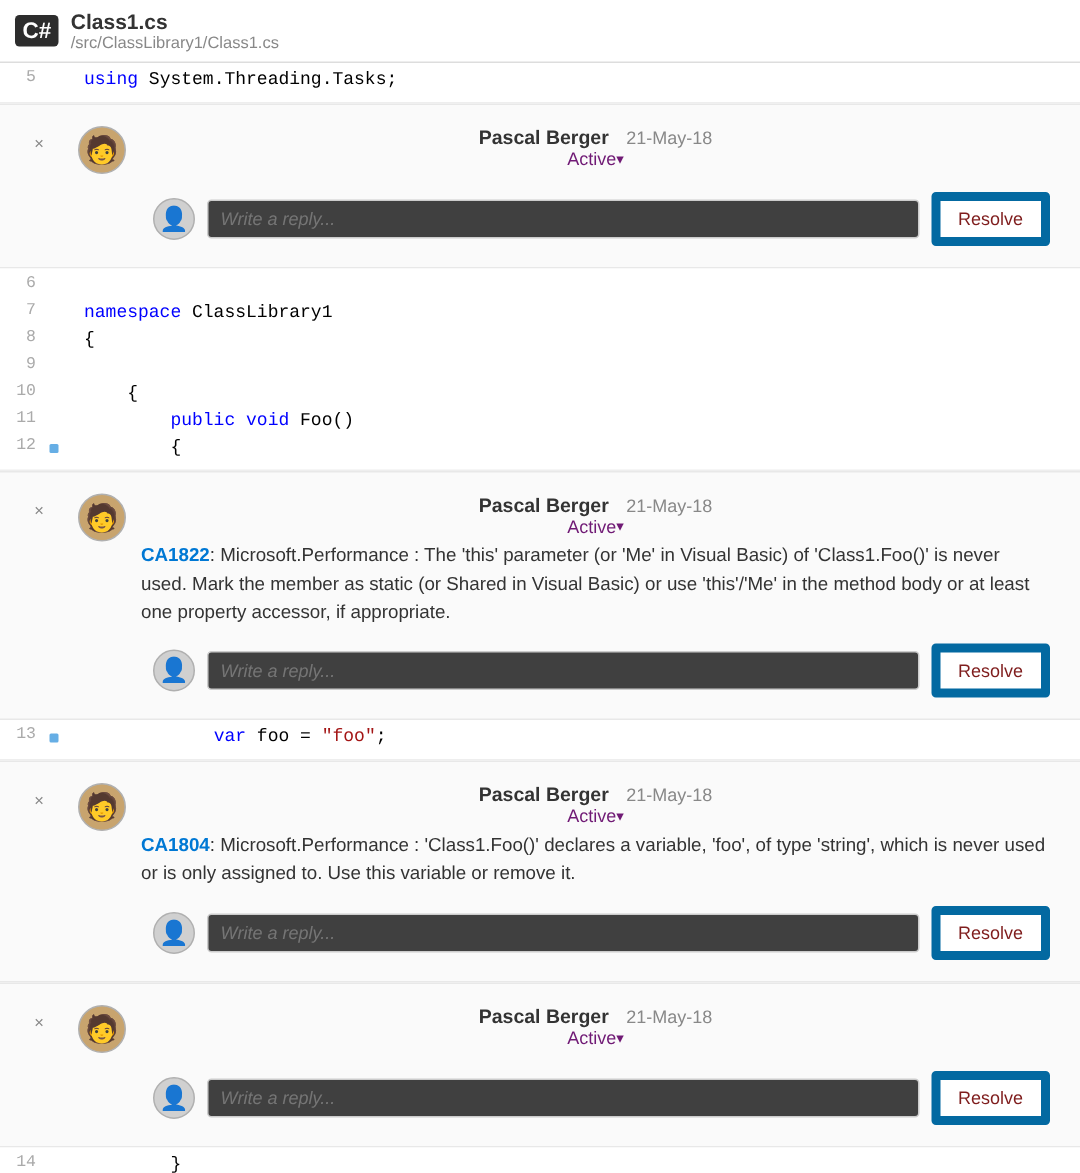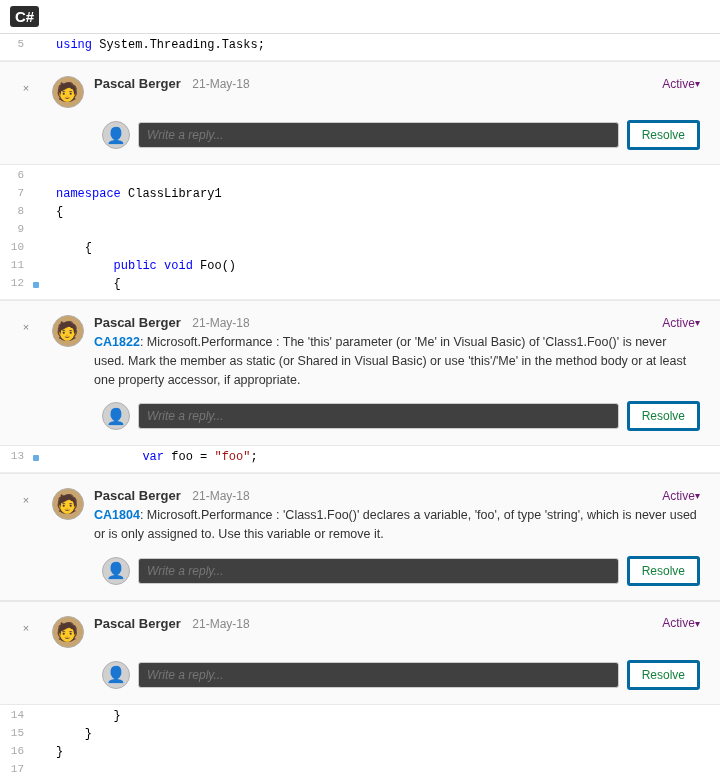--- a/index.html
+++ b/index.html
@@ -114,23 +114,23 @@
       overflow: hidden;
       border: 1px solid #b0b0b0;
     }
 
     .comment-content {
       flex: 1;
     }
 
     .comment-header {
       display: flex;
-      justify-content: space-between;
       align-items: center;
       margin-bottom: 3px;
+      flex-direction: column;
     }
 
     .comment-author {
       font-weight: 600;
       color: #333;
       font-size: 13px;
     }
     .comment-date {
       color: #888;
       font-size: 12px;
@@ -189,24 +189,24 @@
       font-size: 12px;
       color: #999;
       background: #404040;
       outline: none;
       font-style: italic;
     }
 
     .resolve-btn {
       padding: 5px 12px;
       background: #fff;
-      border: 3px solid #0369a1;
+      border: 6px solid #0369a1;
       border-radius: 3px;
       font-size: 12px;
-      color: #15803d;
+      color: #7f1d1d;
       cursor: pointer;
       flex-shrink: 0;
     }
 
     .thread-section {
       display: flex;
     }
 
     .thread-left-col {
       width: 52px;
@@ -219,20 +219,24 @@
     .thread-body {
       flex: 1;
       padding-right: 10px;
     }
   </style>
 </head>
 <body>
 
 <div class="header">
   <div class="header-icon">C#</div>
+  <div>
+    <div class="header-title">Class1.cs</div>
+    <div class="header-path">/src/ClassLibrary1/Class1.cs</div>
+  </div>
 </div>
 
 <div class="code-section">
   <div class="code-line">
     <span class="line-num">5</span>
     <span class="line-marker"></span>
     <span class="line-content"><span class="kw">using</span> System.Threading.Tasks;</span>
   </div>
 </div>
 

